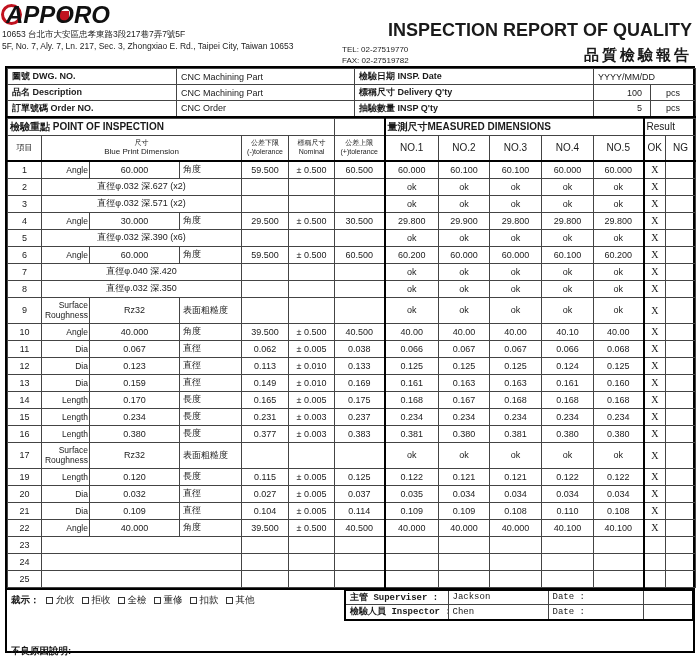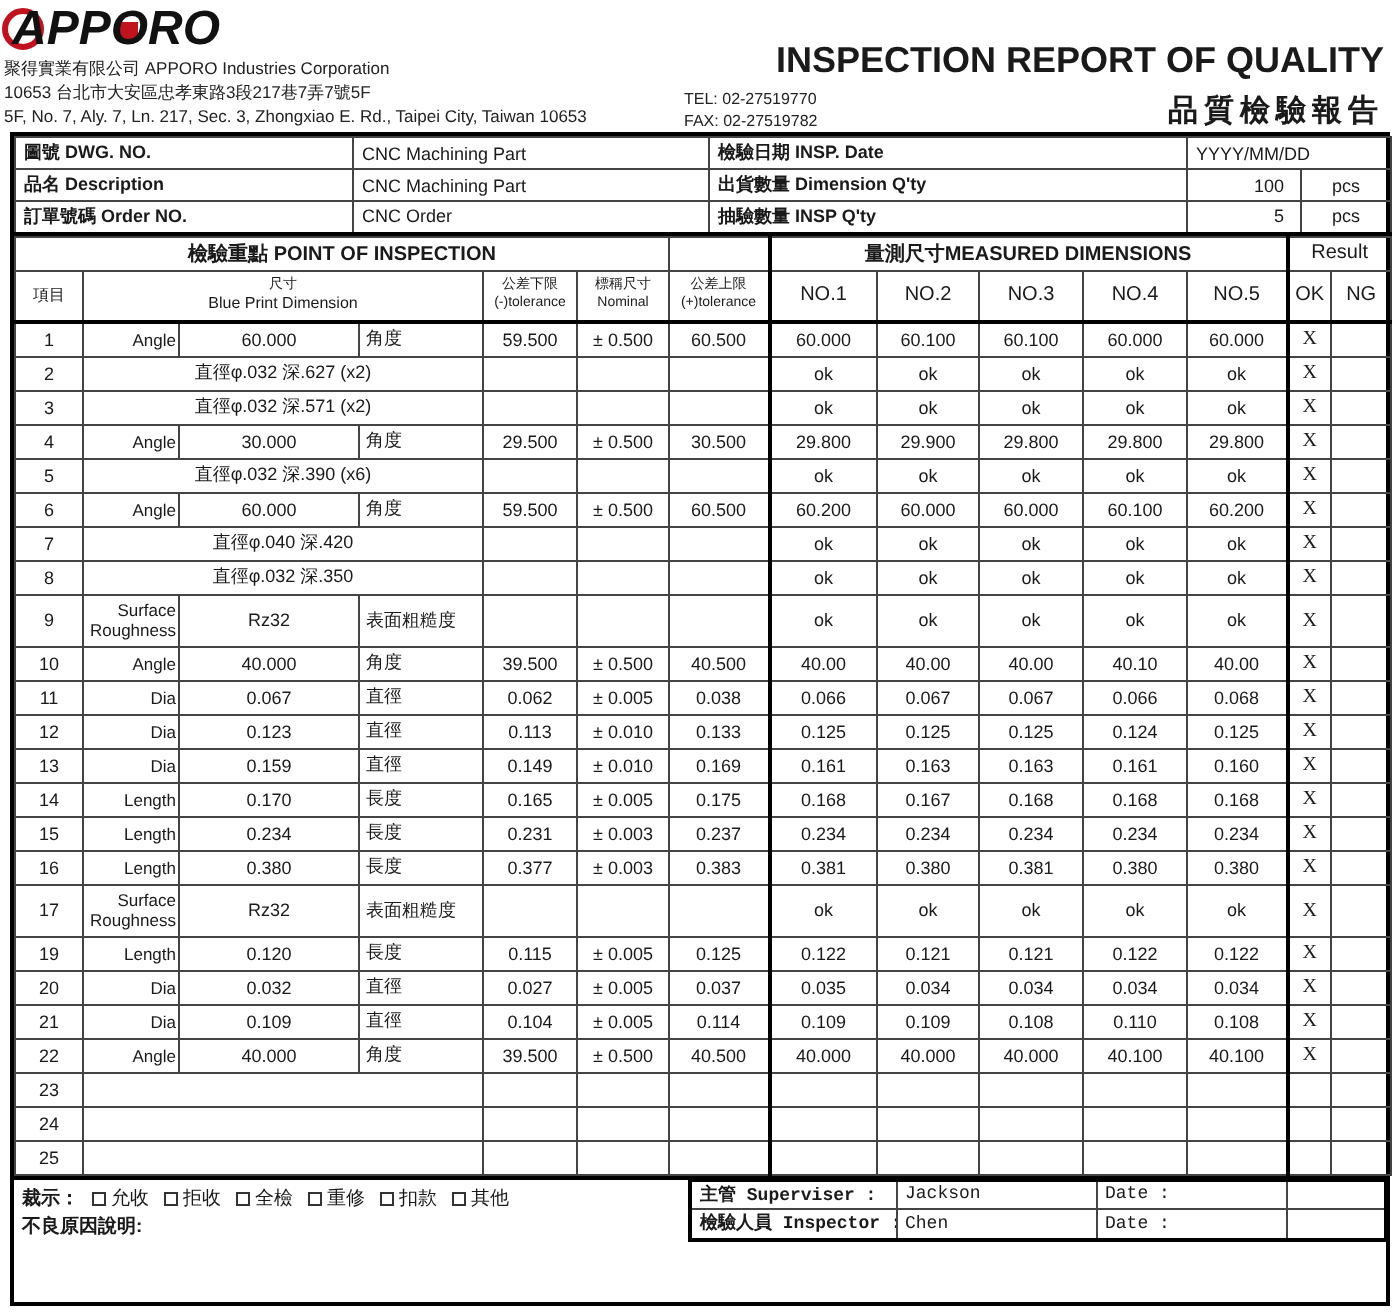--- a/index.html
+++ b/index.html
@@ -31,21 +31,21 @@
   td { border:1px solid #444; overflow:hidden; white-space:nowrap; font-size:9px;
        padding:0 2px; vertical-align:middle; }
   
   .info-table td { height:16px; }
   .info-table .lbl { font-weight:bold; padding-left:4px; }
   .info-table .val { padding-left:4px; }
   .info-table .num { text-align:right; padding-right:8px; }
   .info-table .unit { text-align:center; }
   .info-table { border-bottom:2px solid #000; }
   
-  .main-table .hdrA td { height:15px; text-align:center; }
+  .main-table .hdrA td { height:15px; }
   .main-table .poi, .main-table .measured { font-weight:bold; font-size:10px; }
   .main-table .result-h { font-size:10px; }
   .main-table .hdrB td { height:26px; text-align:center; border-bottom:2px solid #000; }
   .sub2 { font-size:7px; line-height:8.5px; white-space:normal; }
   .sub2 .l1 { display:block; }
   .colno { font-size:10px; }
   .main-table tr { height:17px; }
   .main-table tr.tall { height:26px; }
   .c-item { text-align:center; }
   .c-en { text-align:right; padding-right:1px; white-space:normal; line-height:10px; font-size:8.5px; }
@@ -57,35 +57,34 @@
   .xmark { font-family:"Liberation Serif", serif; font-size:10px; }
   .thickL { border-left:2px solid #000; }
   
   .footer { position:relative; border-top:2px solid #000; height:62px; }
   .footer-left { position:absolute; left:0; top:0; width:338px; padding:2px 0 0 4px; }
   .f-row { font-size:9.5px; line-height:15px; white-space:nowrap; }
   .f-label { font-weight:bold; margin-right:6px; }
   .cb-item { margin-right:7px; }
   .cb { display:inline-block; width:7px; height:7px; border:1px solid #333; margin-right:3px;
         vertical-align:-1px; background:#fff; }
-  .f-reason { font-size:9.5px; line-height:14px; font-weight:bold; }
+  .f-reason { font-size:9.5px; line-height:14px; font-weight:bold;margin-top:37px; }
   .footer-right { position:absolute; right:-1px; top:-1px; width:348px; border:2px solid #000;font-family:Liberation Mono, monospace; }
   .footer-right td { height:15px; padding-left:4px; }
   .footer-right .frl { font-weight:bold; }
 </style>
 </head>
 <body>
 
 <div class="page">
 
   <div class="top-header">
     <div class="top-left">
       <div class="logo"><span class="logo-a"><span class="ring"></span><span class="a-char">A</span></span><span>PP</span><span class="logo-o"><span class="o-dot"></span><span class="o-char">O</span></span><span>RO</span>
       </div>
-      <div class="company-line">聚得實業有限公司 APPORO Industries Corporation</div>
       <div class="company-line">10653 台北市大安區忠孝東路3段217巷7弄7號5F</div>
       <div class="company-line">5F, No. 7, Aly. 7, Ln. 217, Sec. 3, Zhongxiao E. Rd., Taipei City, Taiwan 10653</div>
     </div>
     <div class="top-right">
       <div class="doc-title">INSPECTION REPORT OF QUALITY</div>
       <div class="contact-wrap">
         <div class="contact">
           <div>TEL: 02-27519770</div>
           <div>FAX: 02-27519782</div>
           <div>e-mail: steven@apporo-cnc.com</div>
@@ -108,21 +107,21 @@
       <tbody>
           <tr>
         <td class="lbl">圖號 DWG. NO.</td>
         <td class="val">CNC Machining Part</td>
         <td class="lbl">檢驗日期 INSP. Date</td>
         <td class="val" colspan="2">YYYY/MM/DD</td>
       </tr>
       <tr>
         <td class="lbl">品名 Description</td>
         <td class="val">CNC Machining Part</td>
-        <td class="lbl">出貨數量 Dimension Q'ty</td>
+        <td class="lbl">標稱尺寸 Delivery Q'ty</td>
         <td class="num">100</td>
         <td class="unit">pcs</td>
       </tr>
       <tr>
         <td class="lbl">訂單號碼 Order  NO.</td>
         <td class="val">CNC Order</td>
         <td class="lbl">抽驗數量 INSP Q'ty</td>
         <td class="num">5</td>
         <td class="unit">pcs</td>
       </tr>

